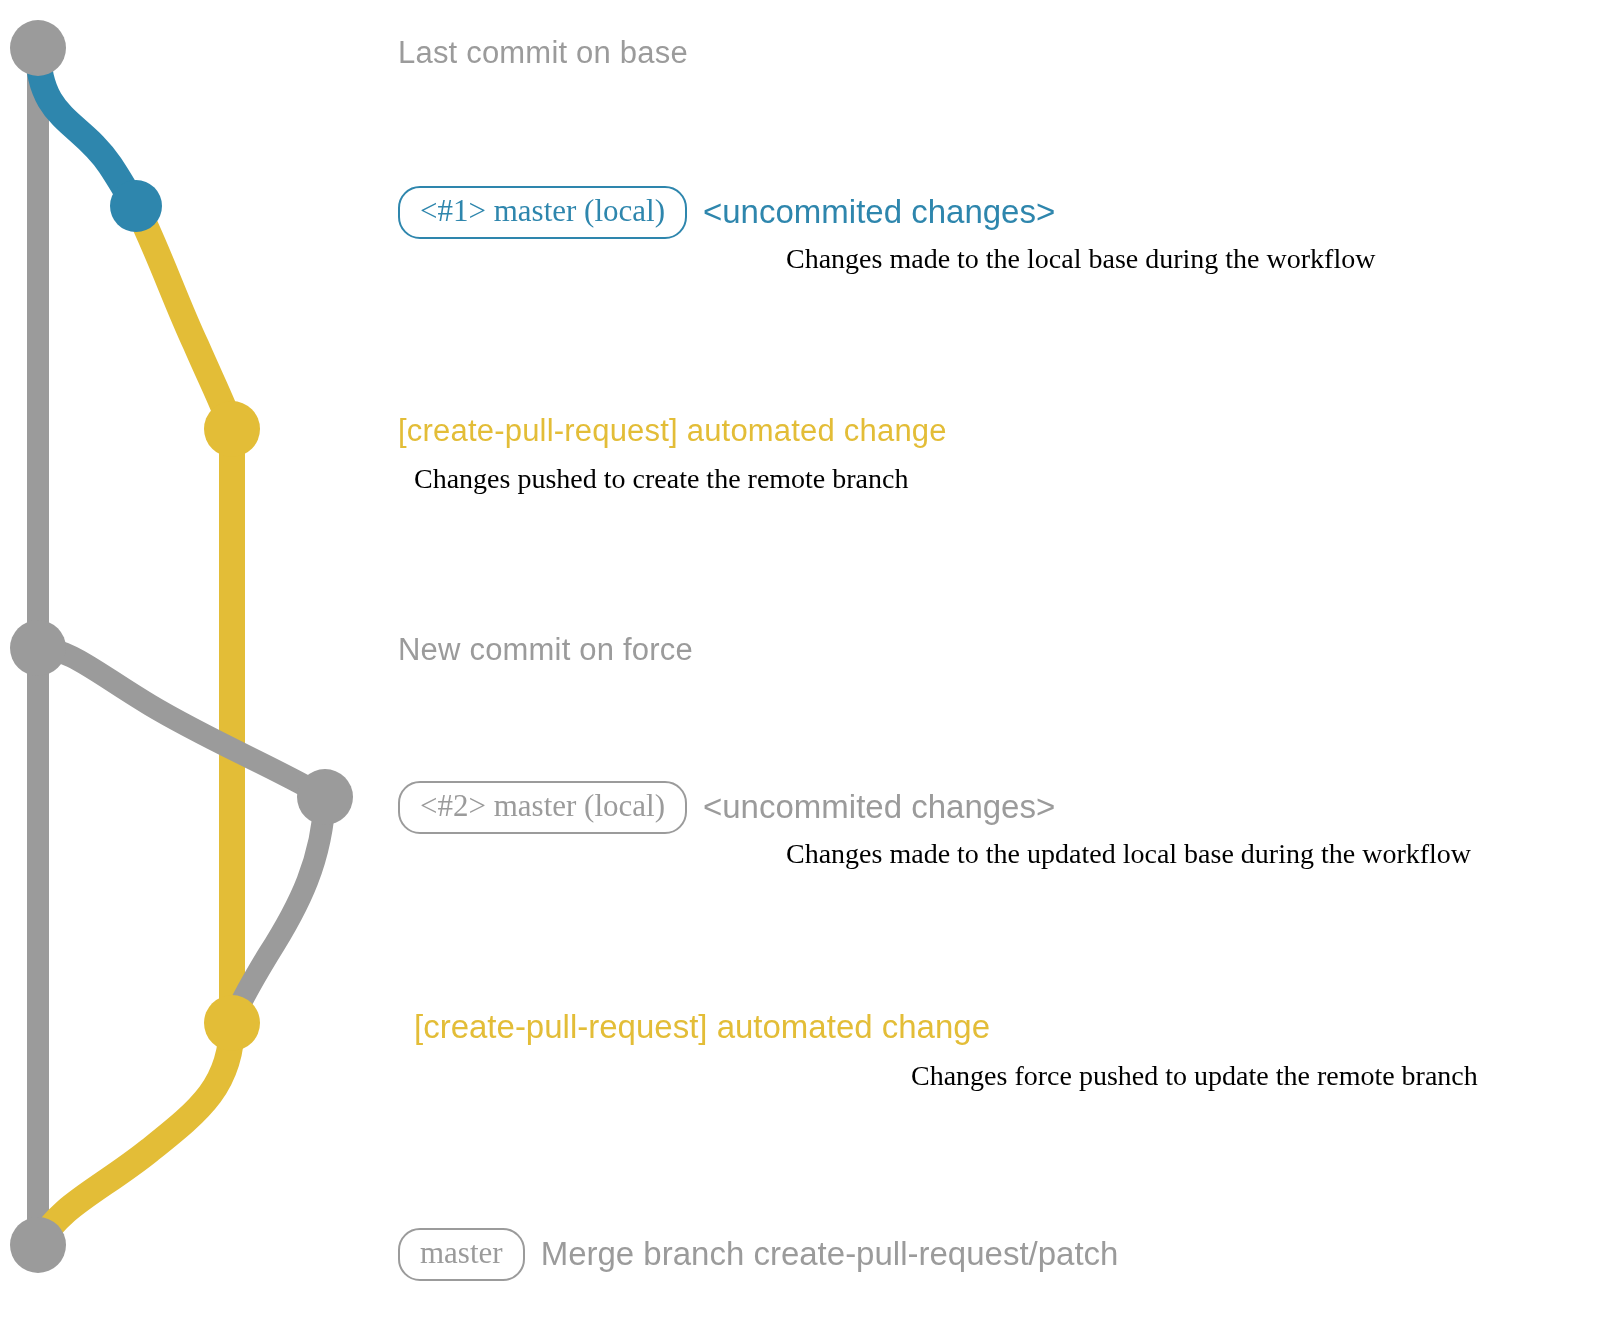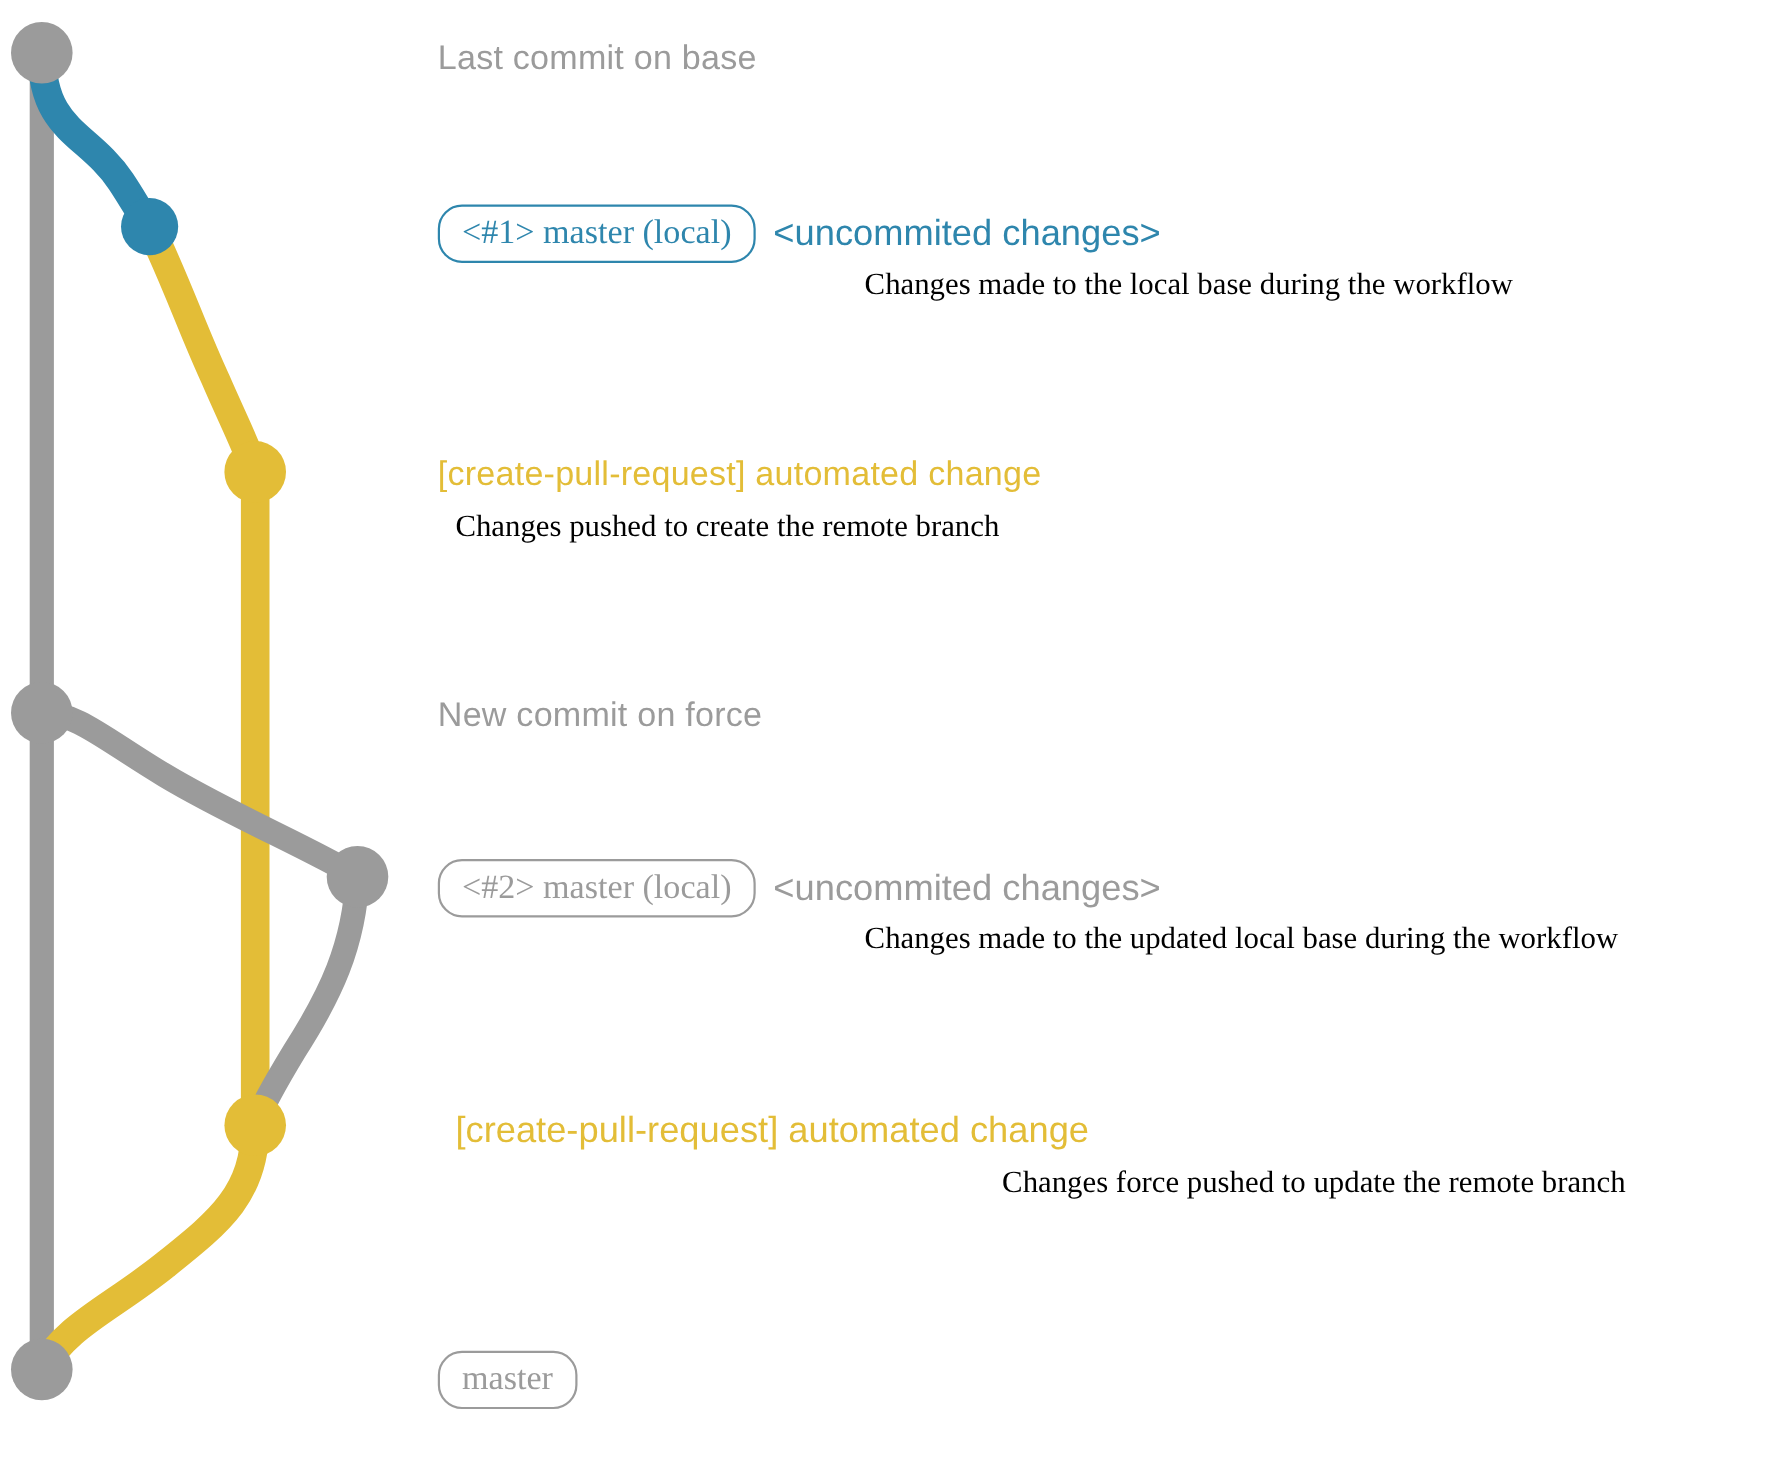--- a/index.html
+++ b/index.html
@@ -118,13 +118,14 @@
 </div>
 <div class="caption" style="left:786px; top:838px;">Changes made to the updated local base during the workflow</div>
 
 <div class="row" style="left:398px; top:1008px;">
   <span class="badge-after c-yellow">[create-pull-request] automated change</span>
 </div>
 <div class="caption" style="left:875px; top:1060px;margin-left:36px;">Changes force pushed to update the remote branch</div>
 
 <div class="row" style="left:398px; top:1228px;">
   <span class="badge c-grey">master</span>
+  <span class="badge-after c-grey">Merge branch create-pull-request/patch</span>
 </div>
 
 </body></html>

